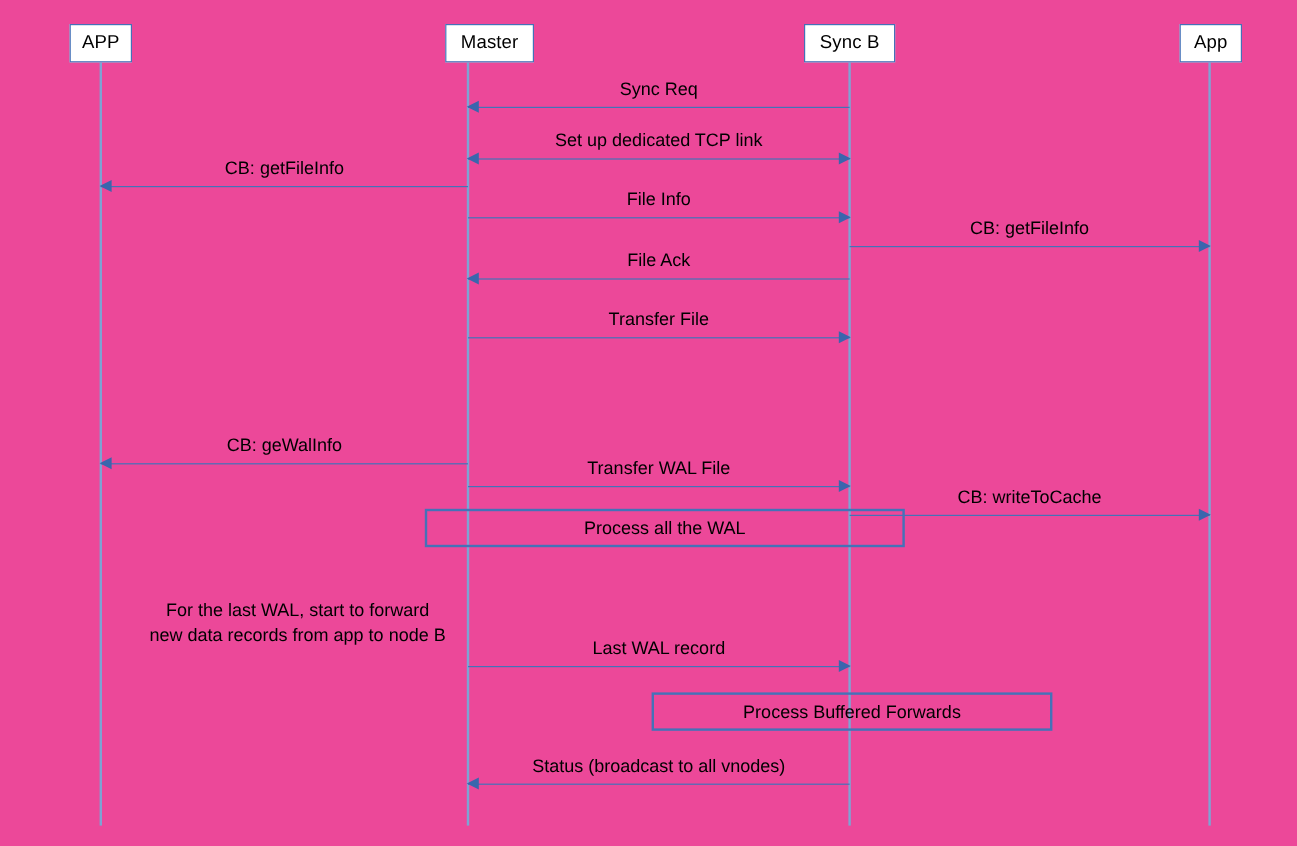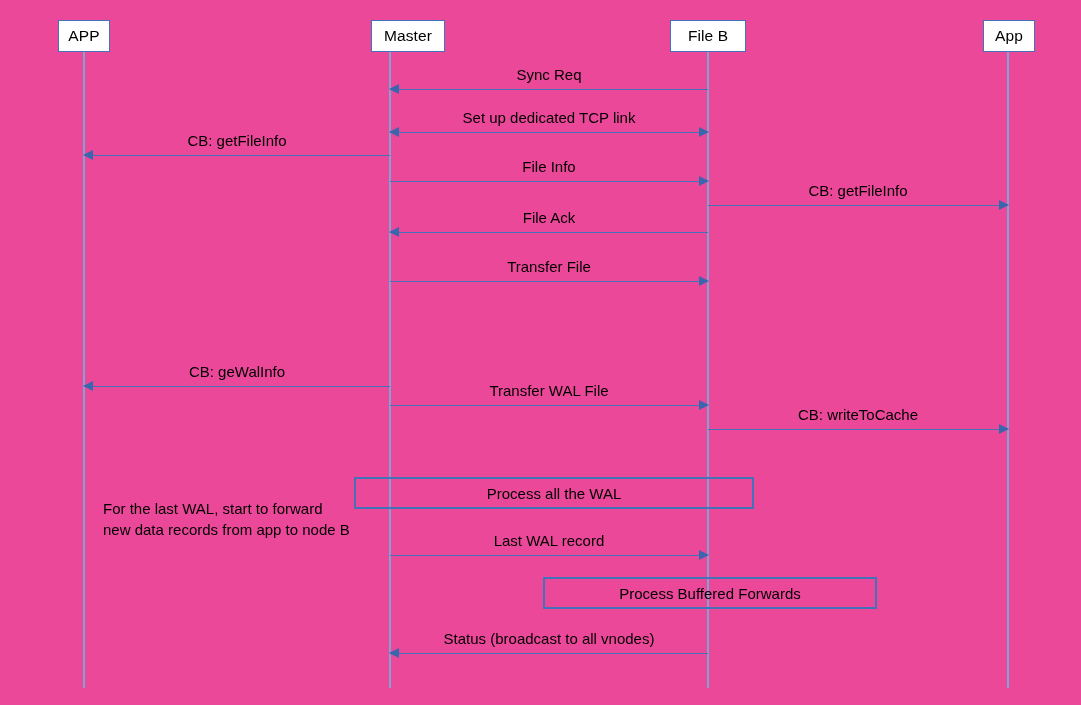--- a/index.html
+++ b/index.html
@@ -104,21 +104,21 @@
 
   <div class="participant" style="left:58px; top:20px; width:52px; height:32px;">
     <span>APP</span>
   </div>
 
   <div class="participant" style="left:353px; top:20px; width:74px; height:32px;margin-left:18px;">
     <span>Master</span>
   </div>
 
   <div class="participant" style="left:670px; top:20px; width:76px; height:32px;">
-    <span>File B</span>
+    <span>Sync B</span>
   </div>
 
   <div class="participant" style="left:983px; top:20px; width:52px; height:32px;">
     <span>App</span>
   </div>
 
   <div class="lifeline" style="left:83px;   top:52px; height:636px;"></div>
   <div class="lifeline" style="left:389px;  top:52px; height:636px;"></div>
   <div class="lifeline" style="left:707px;  top:52px; height:636px;"></div>
   <div class="lifeline" style="left:1007px; top:52px; height:636px;"></div>
@@ -190,26 +190,26 @@
     <div class="label">Last WAL record</div>
   </div>
 
   <div class="msg" style="left:390px; top:653px; width:318px;">
     <div class="line"></div>
     <div class="head left"></div>
     <div class="label">Status (broadcast to all vnodes)</div>
   </div>
 
 
-  <div class="procbox" style="left:354px; top:477px; width:400px; height:32px;align-items:center;">
+  <div class="procbox" style="left:354px; top:424px; width:400px; height:32px;align-items:center;">
     <span>Process all the WAL</span>
   </div>
 
   <div class="procbox" style="left:543px; top:577px; width:334px; height:32px;">
     <span>Process Buffered Forwards</span>
   </div>
 
 
-  <div class="note" style="left:103px; top:498px; width:290px;">For the last WAL, start to forward
+  <div class="note" style="left:103px; top:498px; width:290px;text-align:center;">For the last WAL, start to forward
 new data records from app to node B</div>
 
 
 </div>
 
 </body></html>

